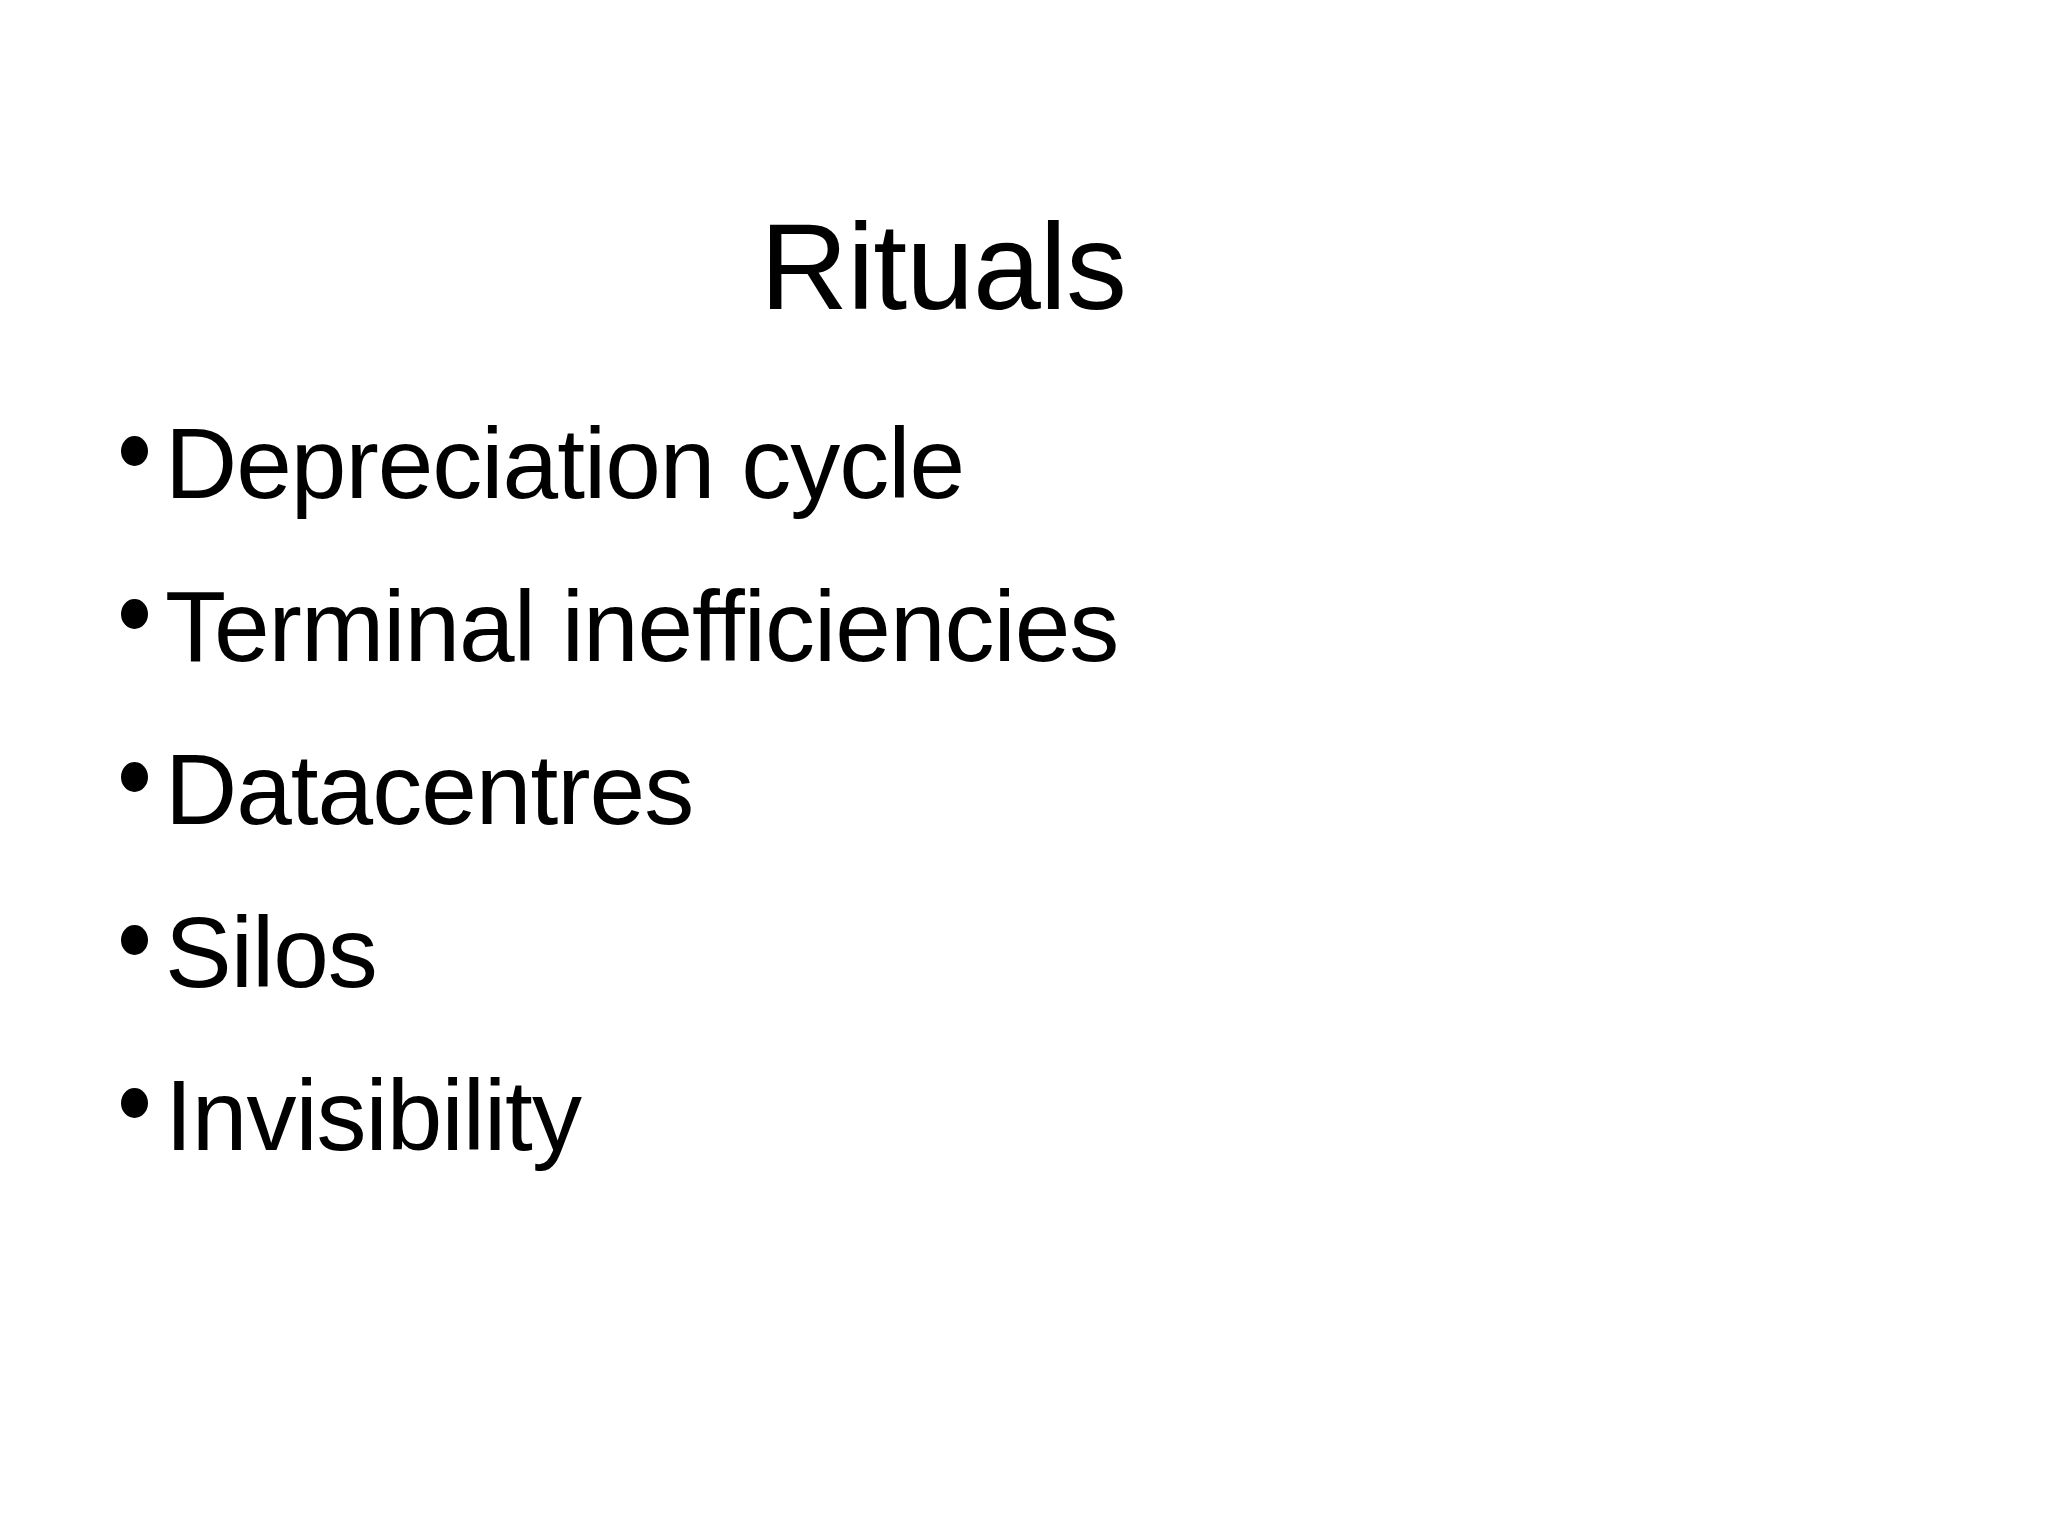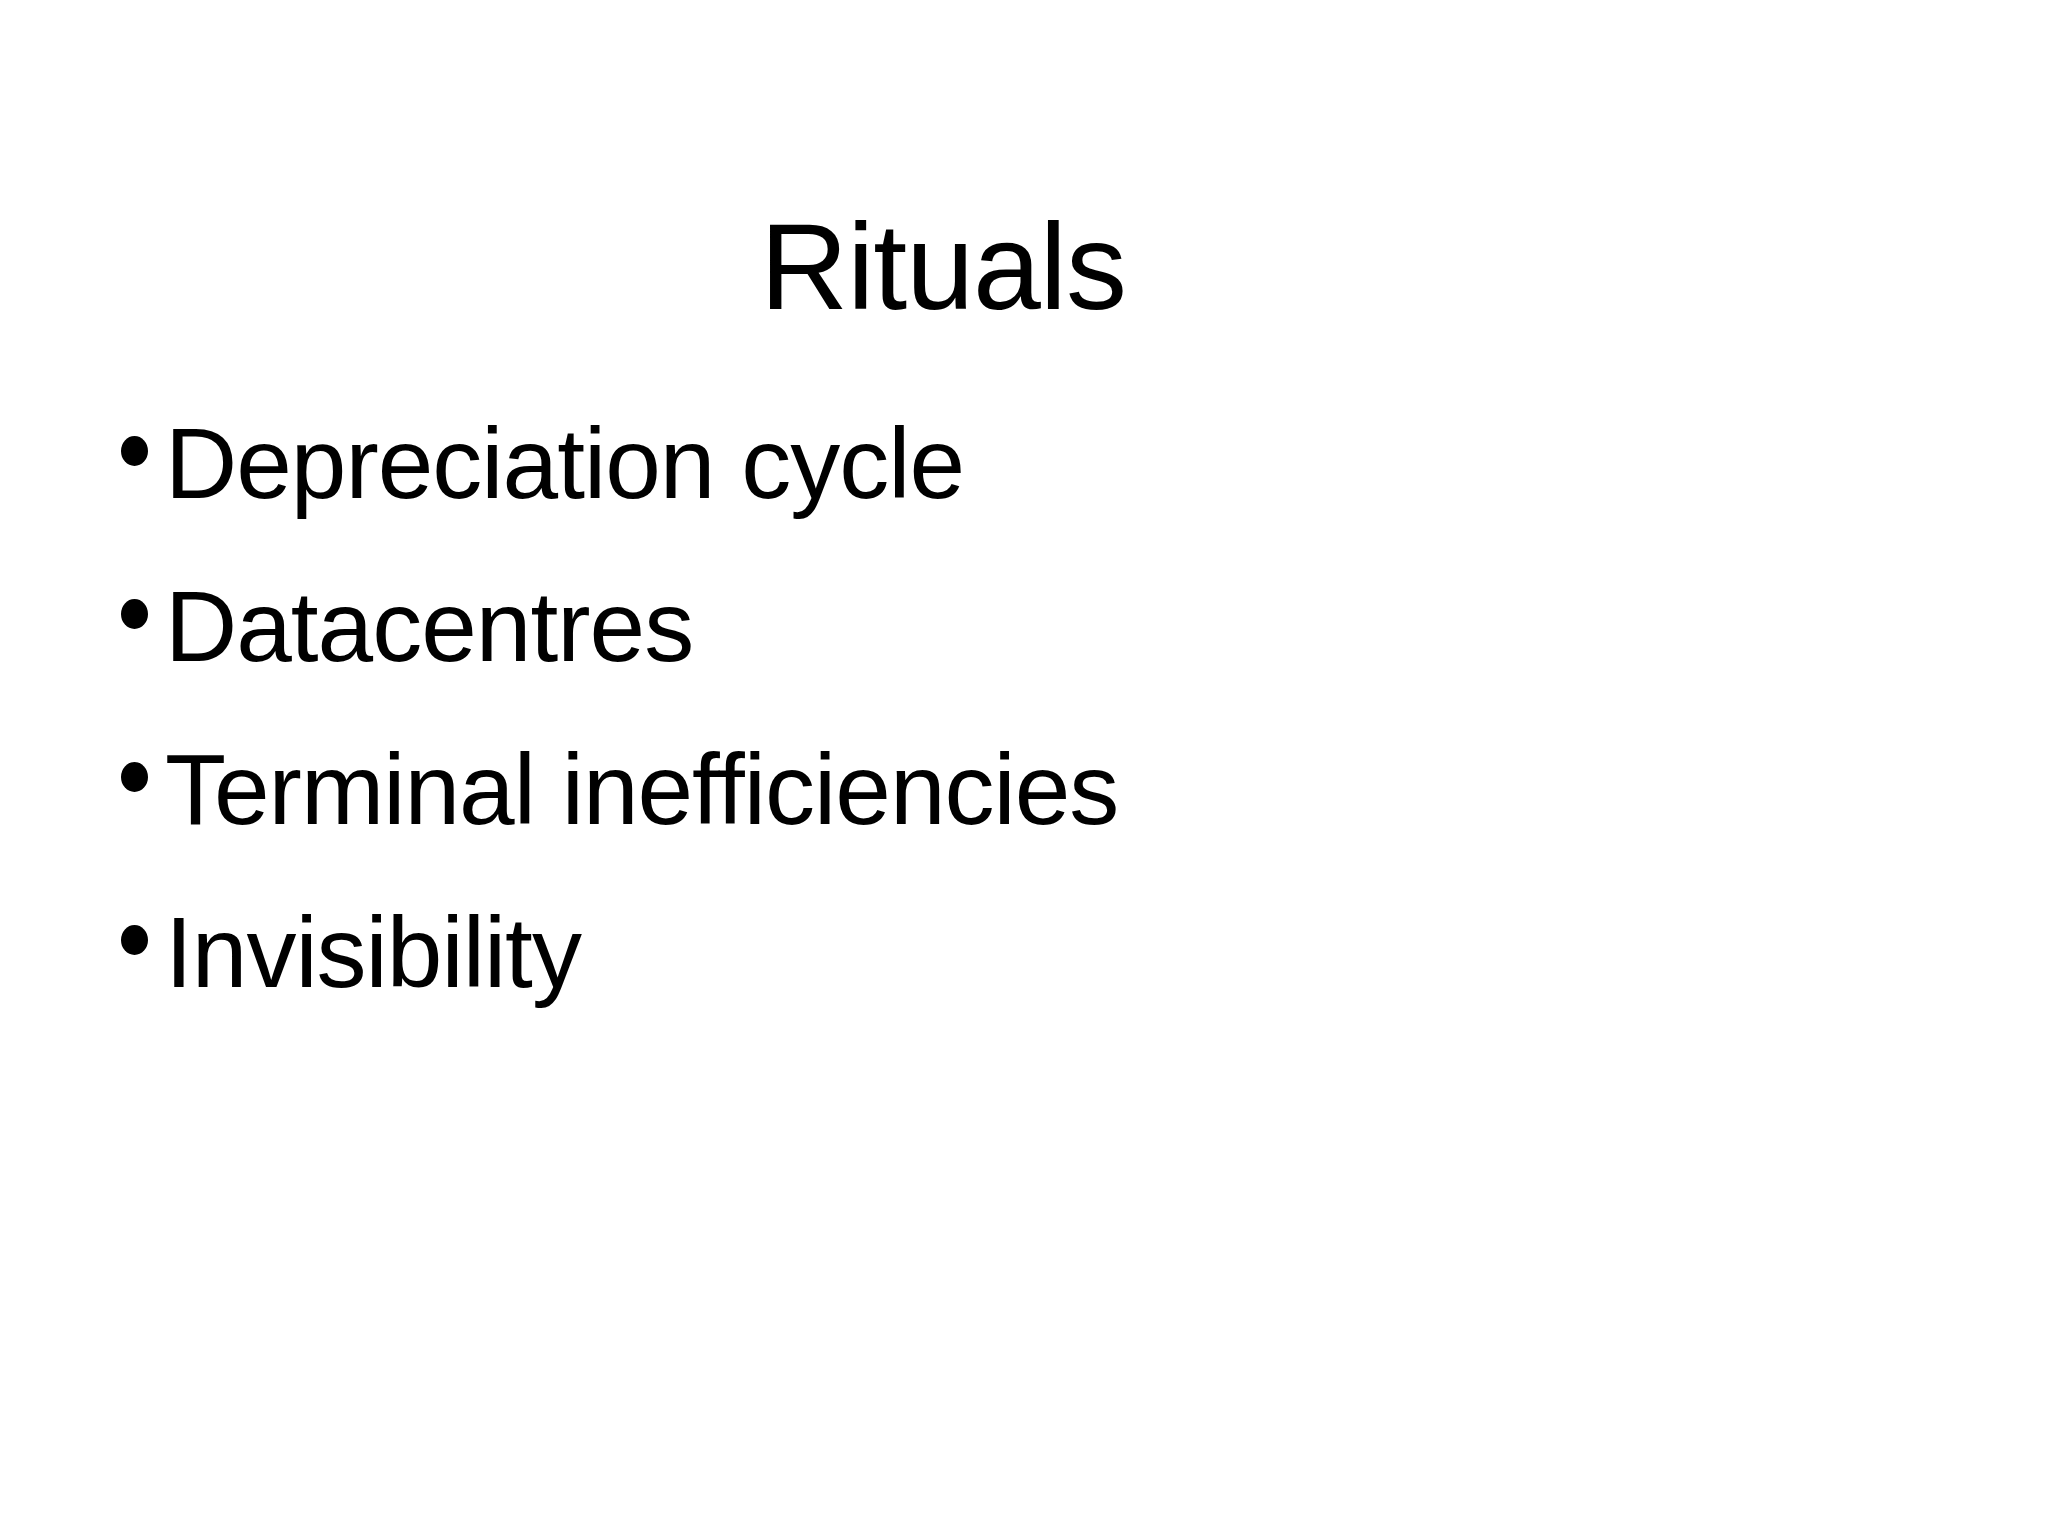--- a/index.html
+++ b/index.html
@@ -60,17 +60,18 @@
   }
 </style>
 </head>
 <body>
 
 <div class="slide">
   <h1 class="slide-title">Rituals</h1>
 
   <ul class="bullet-list">
       <li class="bullet-item"><span class="bullet-dot"></span><span>Depreciation cycle</span></li>
+      <li class="bullet-item"><span class="bullet-dot"></span><span>Terminal inefficiencies</span></li>
       <li class="bullet-item"><span class="bullet-dot"></span><span>Datacentres</span></li>
-      <li class="bullet-item"><span class="bullet-dot"></span><span>Terminal inefficiencies</span></li>
+      <li class="bullet-item"><span class="bullet-dot"></span><span>Silos</span></li>
       <li class="bullet-item"><span class="bullet-dot"></span><span>Invisibility</span></li>
     </ul>
 </div>
 
 </body></html>

